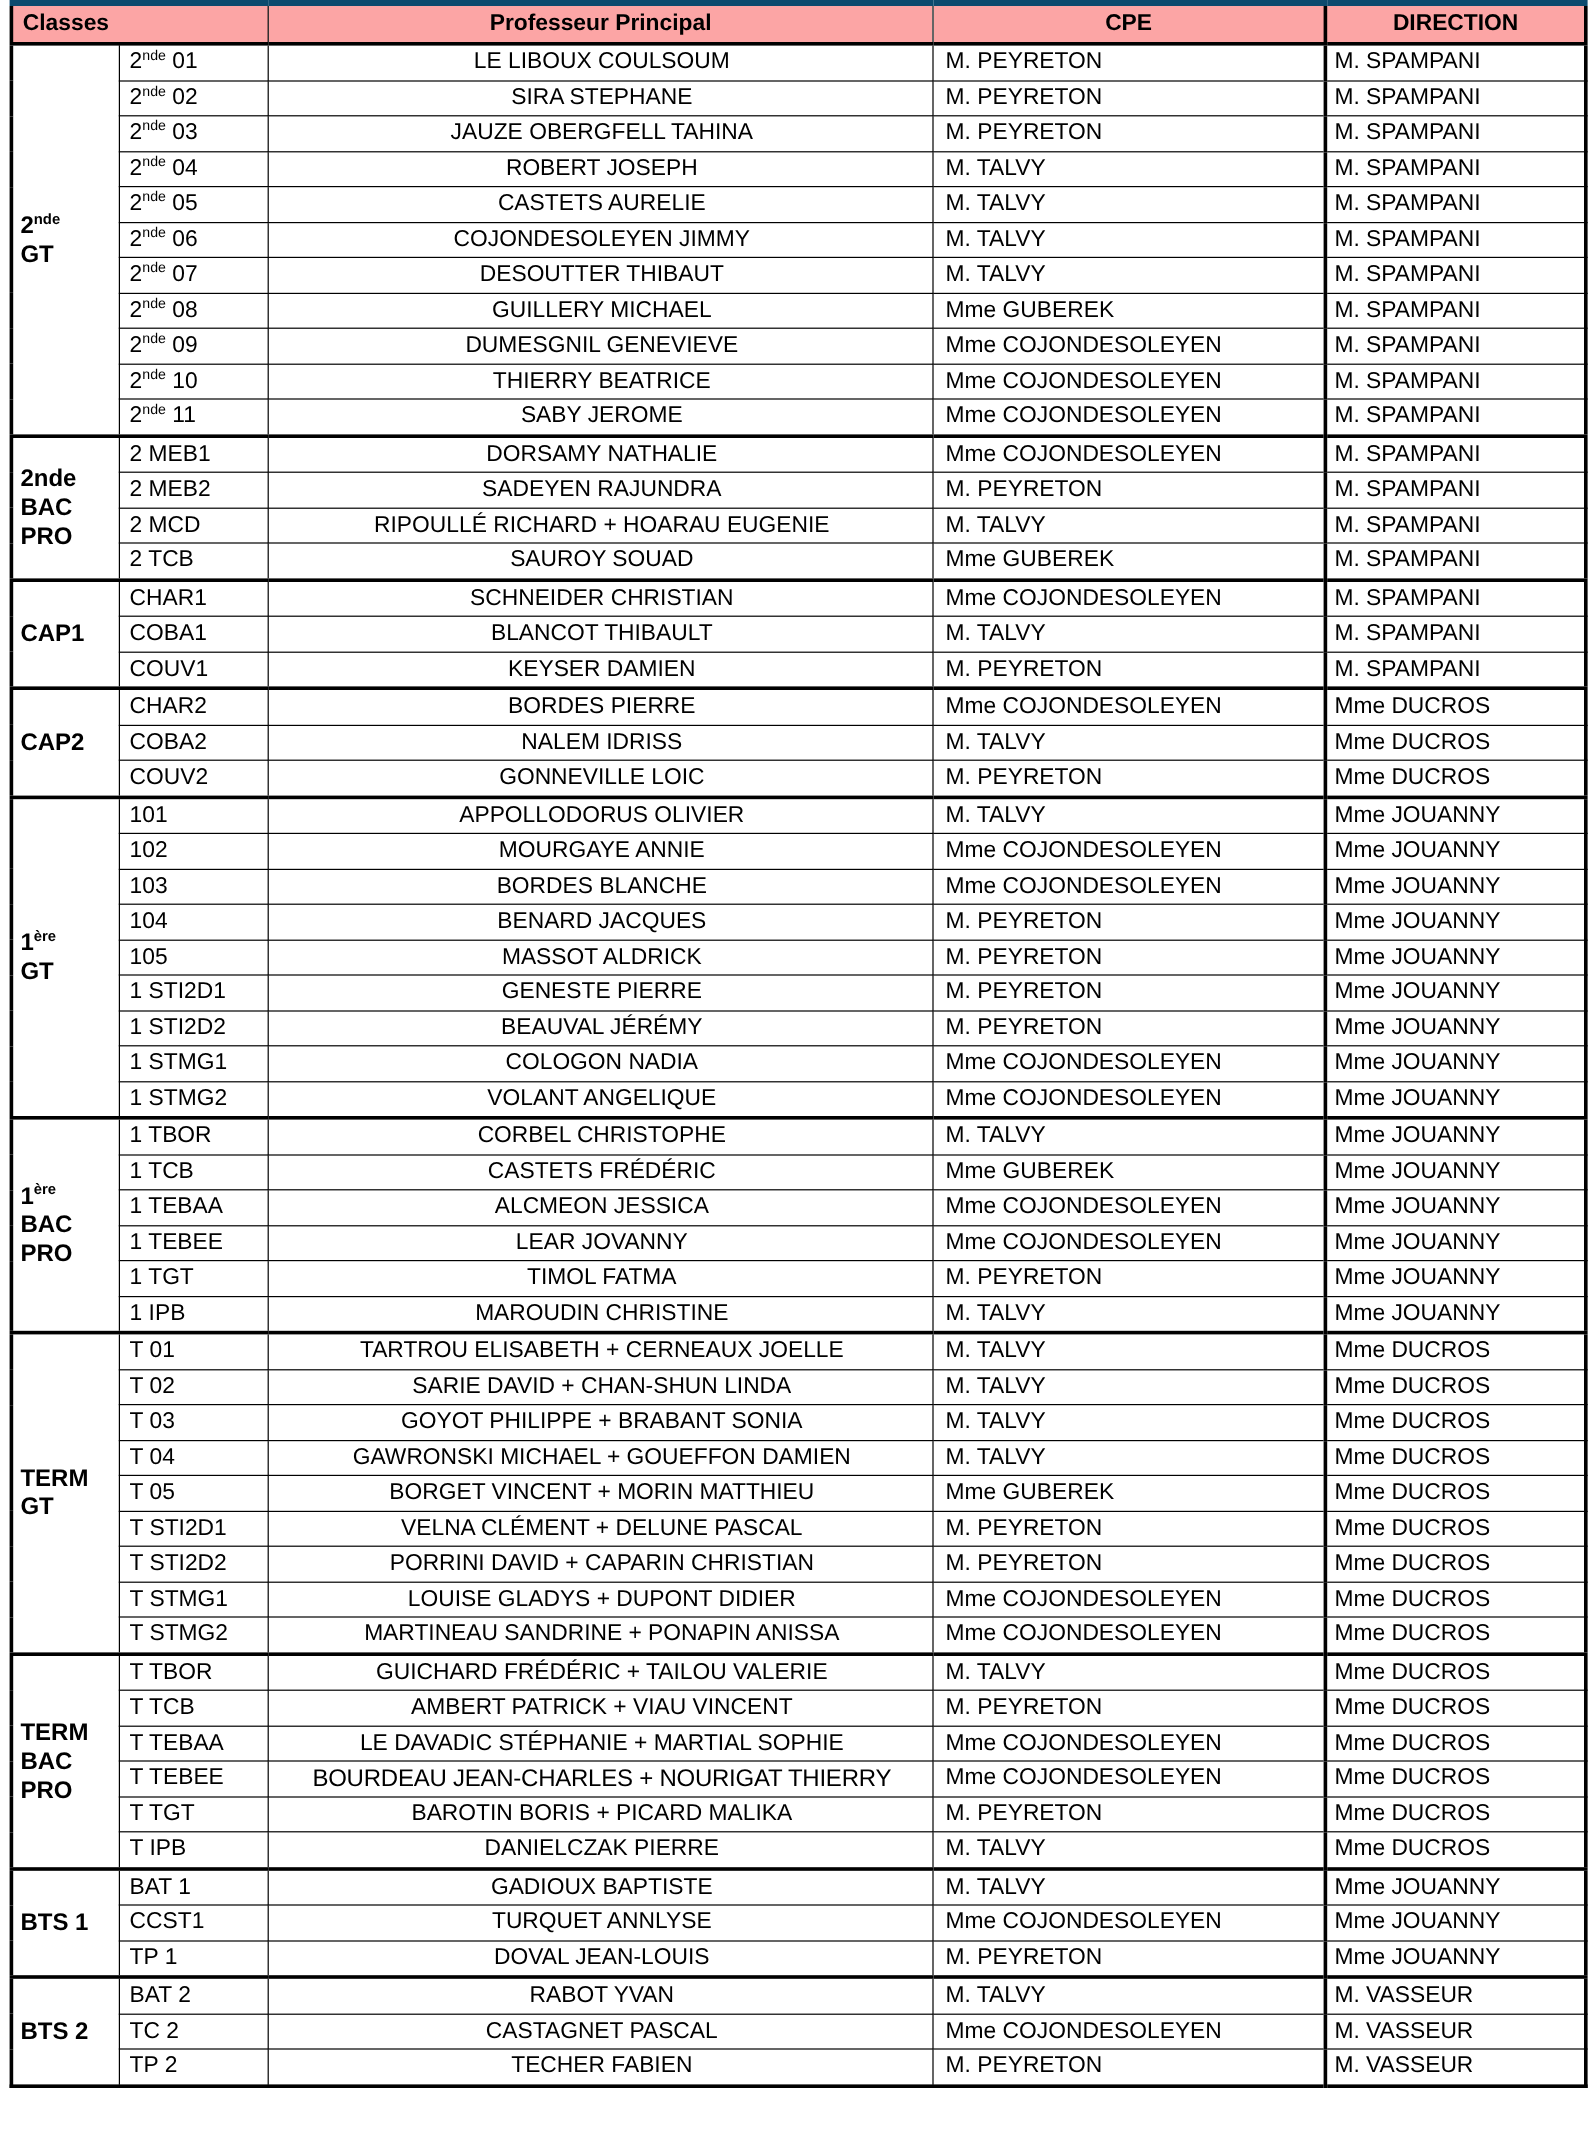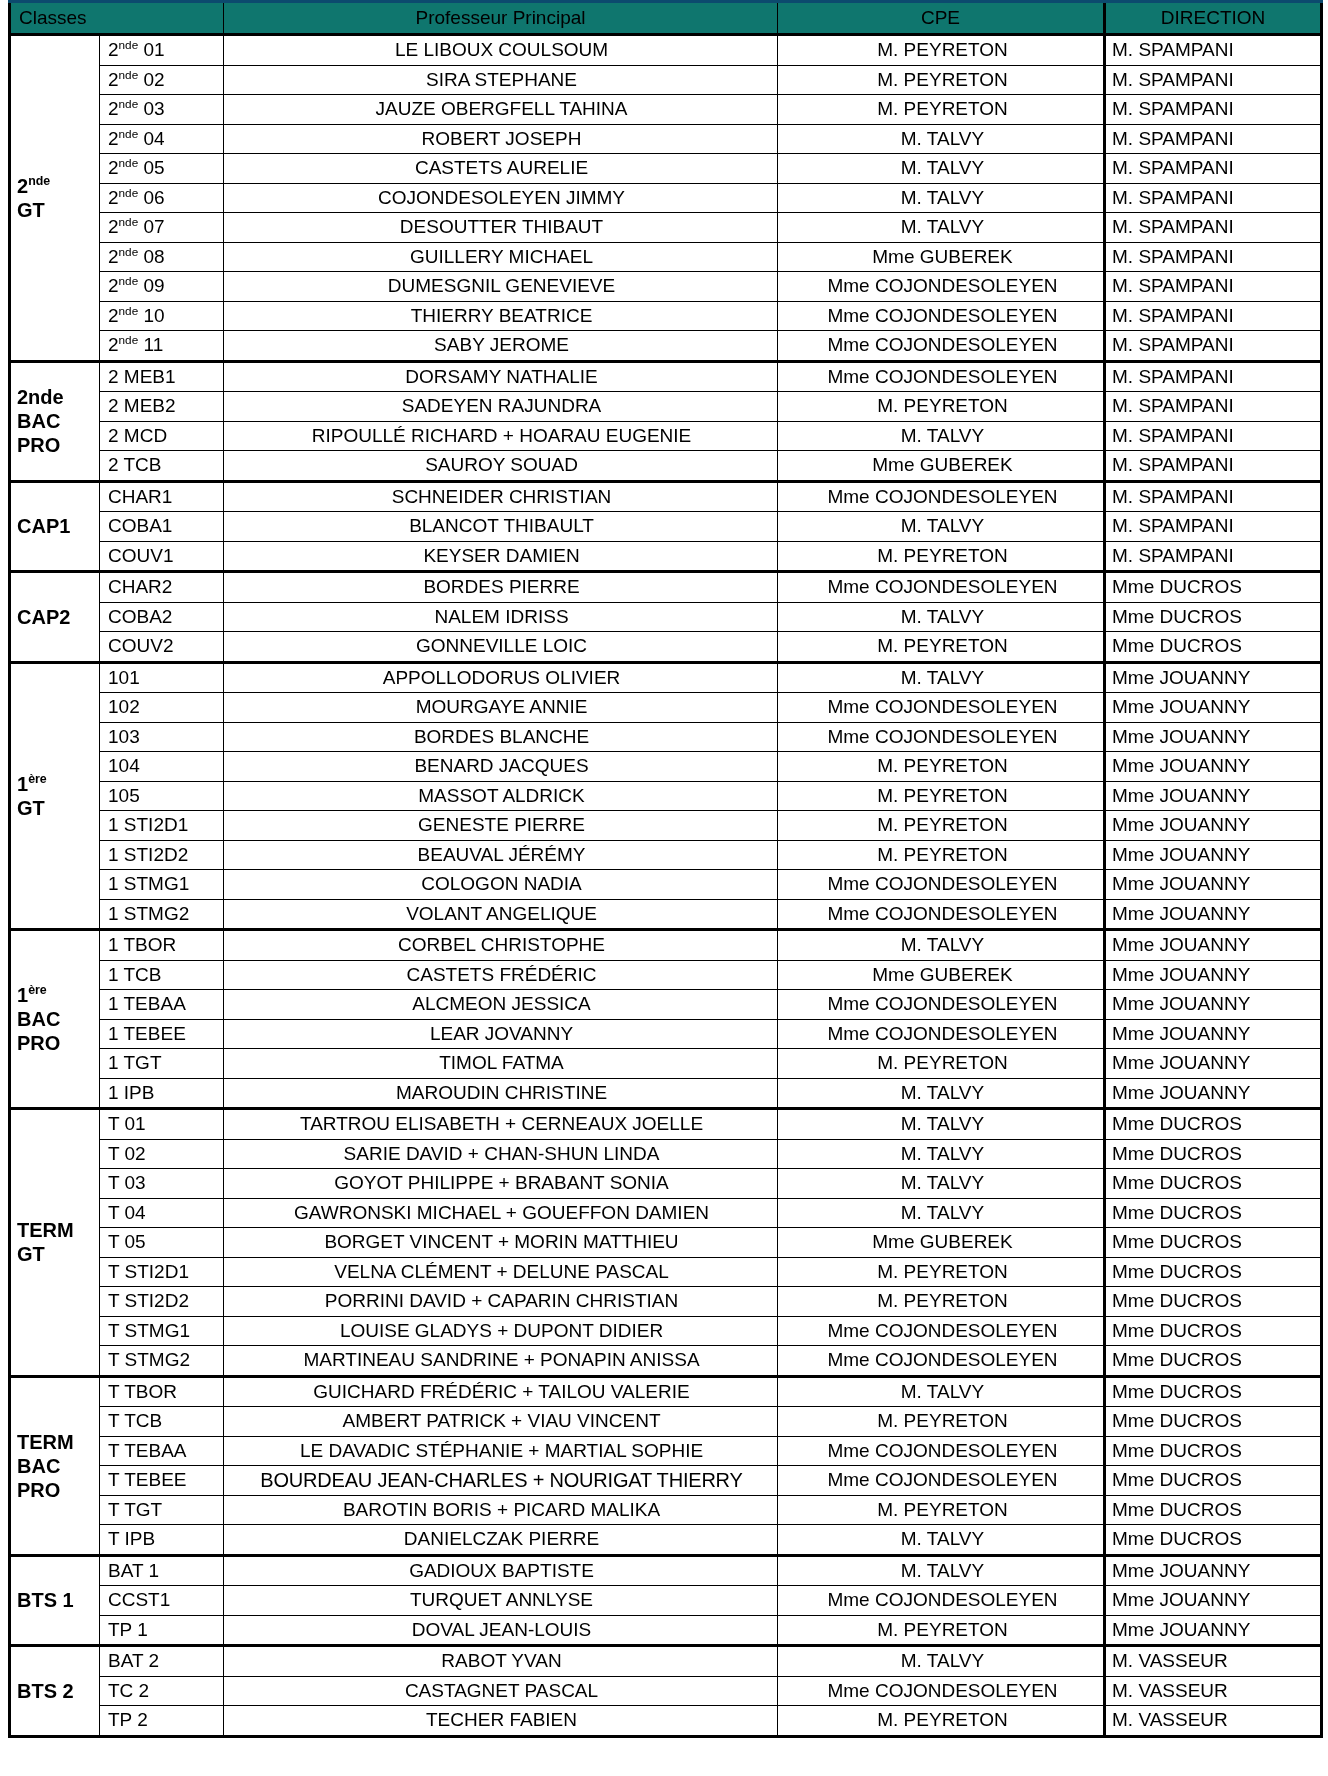--- a/index.html
+++ b/index.html
@@ -33,40 +33,40 @@
   th,td{
     border:1px solid #000;
     font-size:19px;
     padding:1px 6px;
     height:26.5px;
     overflow:hidden;
     white-space:nowrap;
     vertical-align:middle;
   }
   thead th{
-    background:#0f766e;
-    font-weight:normal;
-    border-top:3px solid #0c4a6e;
+    background:#fca5a5;
+    font-weight:bold;
+    border-top:5px solid #0c4a6e;
     border-bottom:3px solid #000;
     height:28px;
   }
   th.h-classes{text-align:left;padding-left:8px;}
   th.h-prof,th.h-cpe,th.h-dir{}
   th.h-dir{border-left:3px solid #000;}
   td.group-label{
     font-weight:bold;
     vertical-align:middle;
     line-height:1.2;
     padding-left:6px;
     font-size:20px;
   }
   td.class-code{padding-left:8px;}
   td.prof{padding-left:8px;text-align:center;}
   td.prof.condensed{font-size:20px;letter-spacing:-0.2px;}
-  td.cpe{padding-left:10px;text-align:center;}
+  td.cpe{padding-left:10px;}
   td.dir{text-align:left;border-left:3px solid #000;}
   tr.group-start td{border-top:3px solid #000;}
   sup{font-size:62%;line-height:0;}
 </style>
 </head>
 <body>
 
 <div class="page">
 
   <table class="pp-table">

